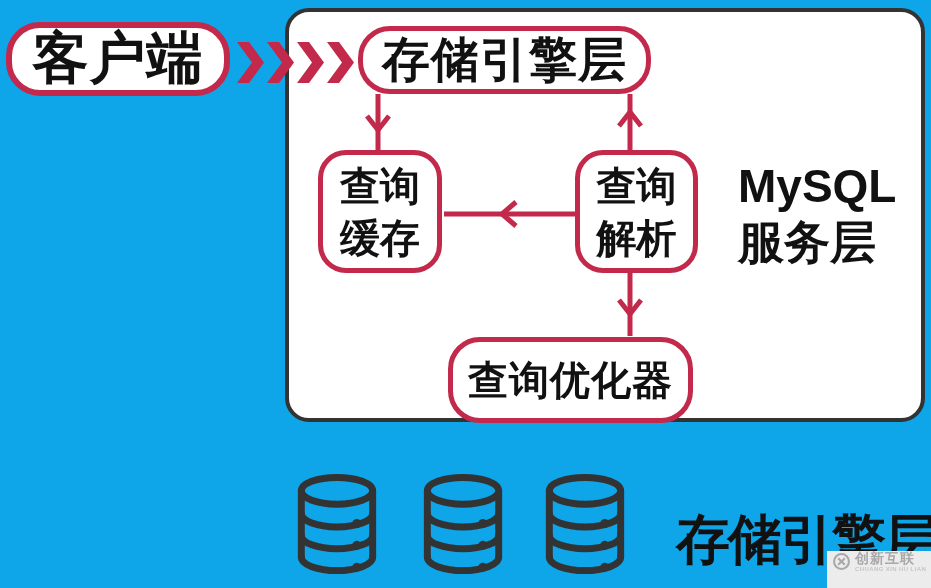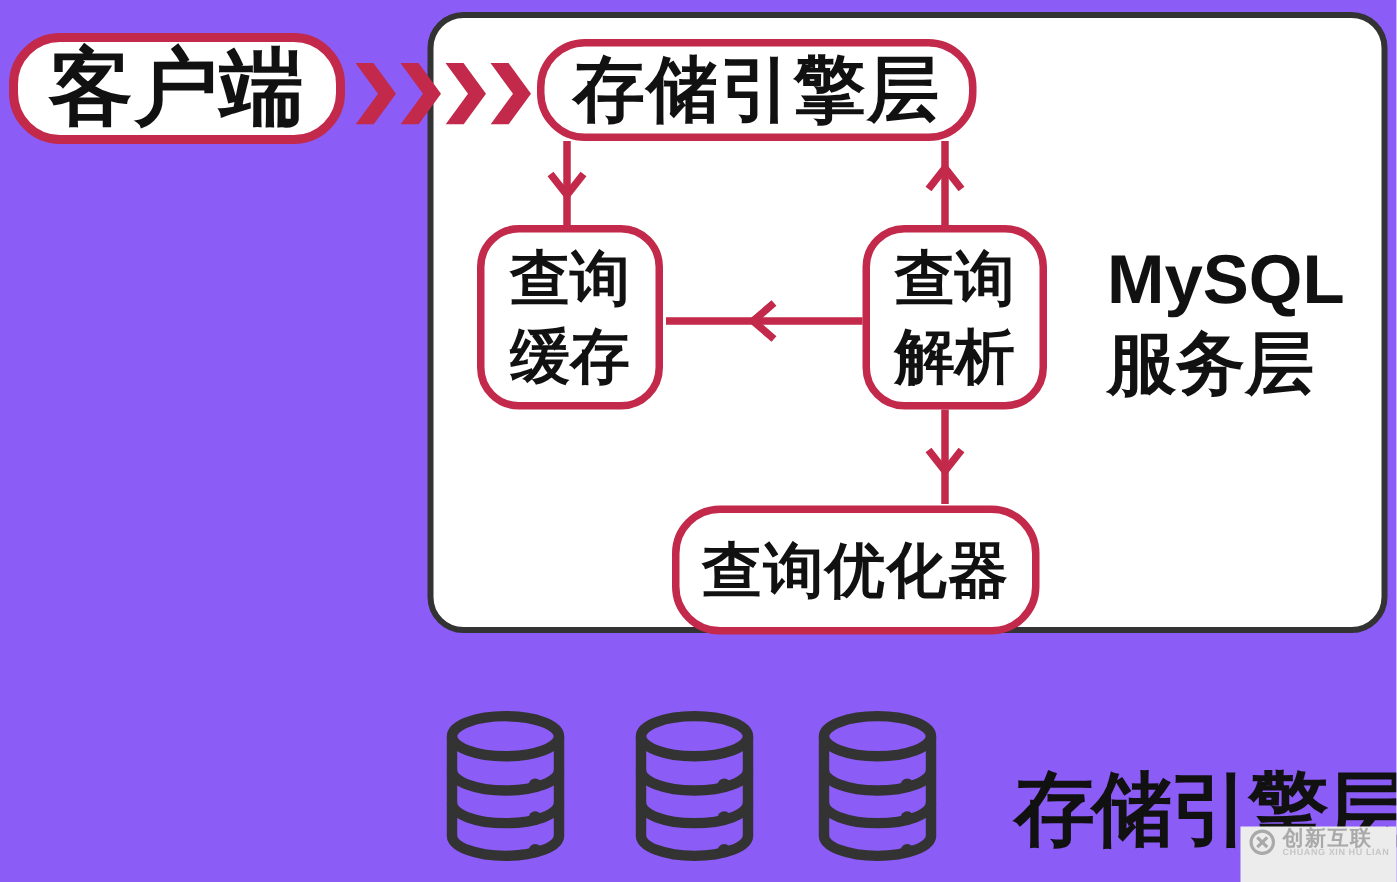--- a/index.html
+++ b/index.html
@@ -1,17 +1,17 @@
 <!DOCTYPE html>
 <html><head>
 <meta charset="utf-8">
 <style>
   html,body{margin:0;padding:0;background:#fff;}
   .stage{
-    position:relative;width:931px;height:588px;background:#8b5cf6;overflow:hidden;
+    position:relative;width:931px;height:588px;background:#0ea5e9;overflow:hidden;
     font-family:"Liberation Sans","DejaVu Sans",sans-serif;font-weight:bold;color:#111;
   }
   .node{
     position:absolute;display:flex;flex-direction:column;align-items:center;justify-content:center;
     border:5px solid #C2294A;border-radius:32px;background:#fff;box-sizing:border-box;
     text-align:center;color:#111;
   }
   .client-box{left:6px;top:22px;width:224px;height:74px;border-width:6px;border-radius:34px;font-size:56px;letter-spacing:1px;}
   .server-box{
     position:absolute;left:285px;top:8px;width:640px;height:414px;box-sizing:border-box;

